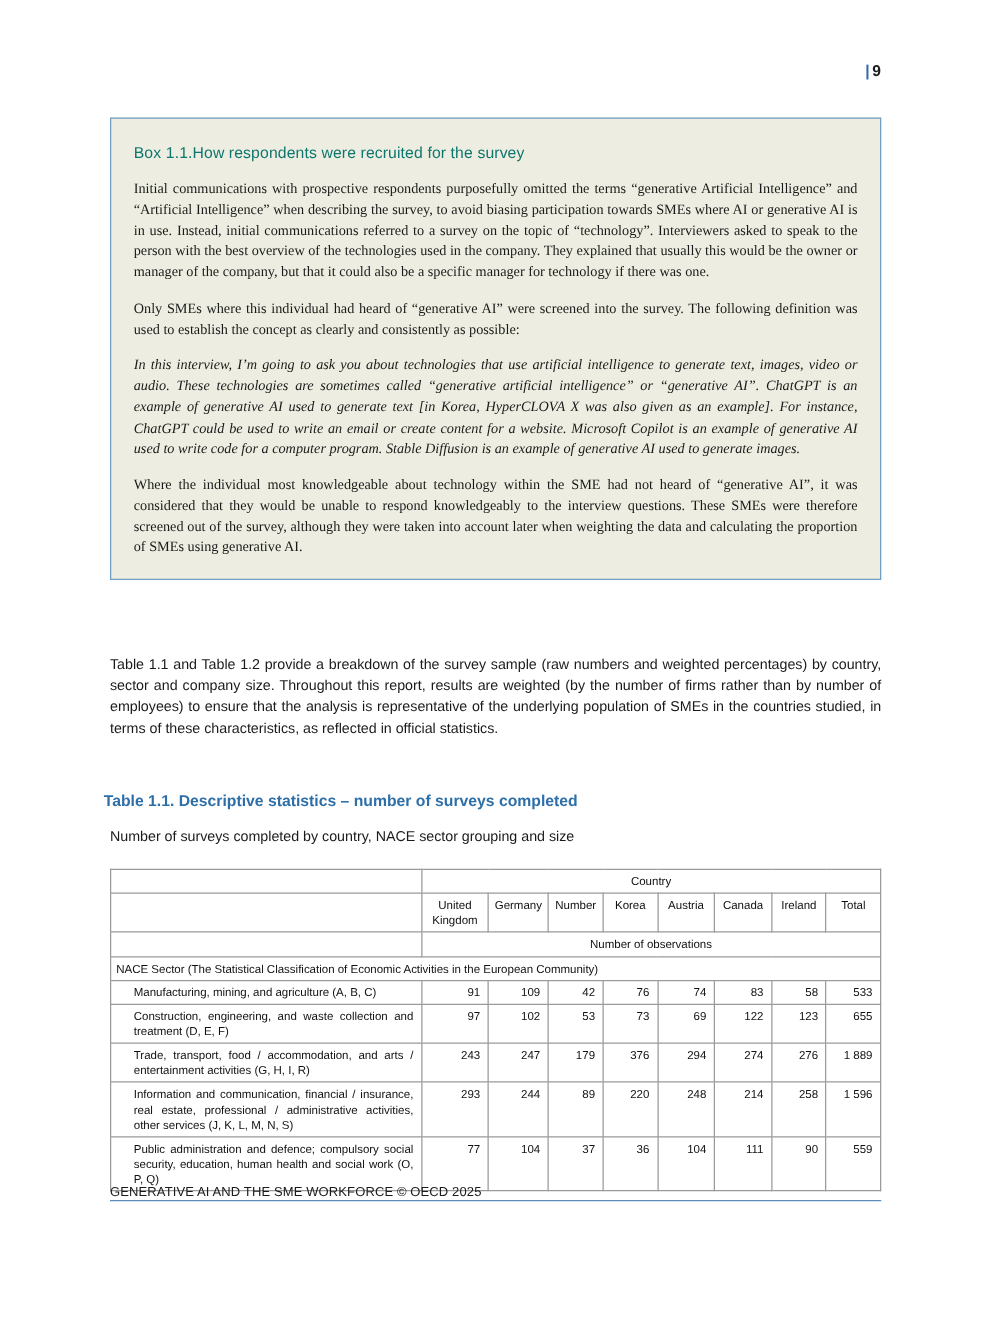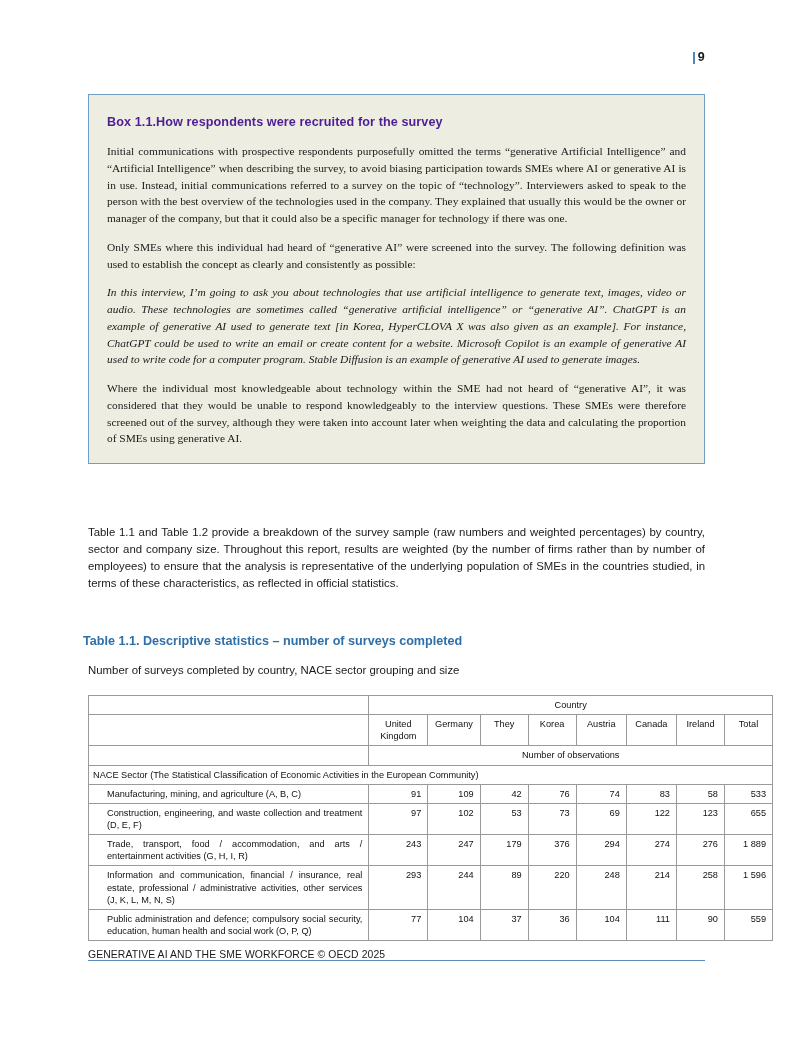--- a/index.html
+++ b/index.html
@@ -42,23 +42,23 @@
     position: absolute;
     left: 88px;
     top: 94px;
     width: 617px;
     box-sizing: border-box;
     background: #edeee1;
     border: 1px solid #6f9ec4;
     padding: 16px 18px 14px 18px;
   }
   .box-title {
-    color: #4c1d95;
+    color: #0f766e;
     font-size: 12.6px;
-    font-weight: bold;
+    font-weight: normal;
     margin: 4px 0 14px 0;
     letter-spacing: 0.1px;
   }
   .box p {
     margin: 0 0 12px 0;
     font-size: 11.4px;
     line-height: 1.47;
     text-align: justify;
     color: #1a1a1a;
     font-family: Liberation Serif, serif;
@@ -101,21 +101,21 @@
 
   
   .tbl-wrap {
     position: absolute;
     left: 88px;
     top: 695px;
     width: 617px;
   }
   table.data {
     border-collapse: collapse;
-    width: 685px;
+    width: 617px;
     font-size: 9.2px;
     color: #111111;
   }
   table.data td, table.data th {
     border: 0.8px solid #9a9a9a;
     padding: 3px 4px;
     vertical-align: top;
     font-weight: normal;
     line-height: 1.32;
   }
@@ -196,21 +196,21 @@
       </colgroup>
       <tbody>
         <tr>
           <td class="blank">&nbsp;</td>
           <td class="hdr-country" colspan="8">Country</td>
         </tr>
         <tr>
           <td class="blank">&nbsp;</td>
           <td class="hdr-sub">United Kingdom</td>
           <td class="hdr-sub">Germany</td>
-          <td class="hdr-sub">They</td>
+          <td class="hdr-sub">Number</td>
           <td class="hdr-sub">Korea</td>
           <td class="hdr-sub">Austria</td>
           <td class="hdr-sub">Canada</td>
           <td class="hdr-sub">Ireland</td>
           <td class="hdr-sub">Total</td>
         </tr>
         <tr class="obs-row">
           <td class="blank">&nbsp;</td>
           <td colspan="8">Number of observations</td>
         </tr>

